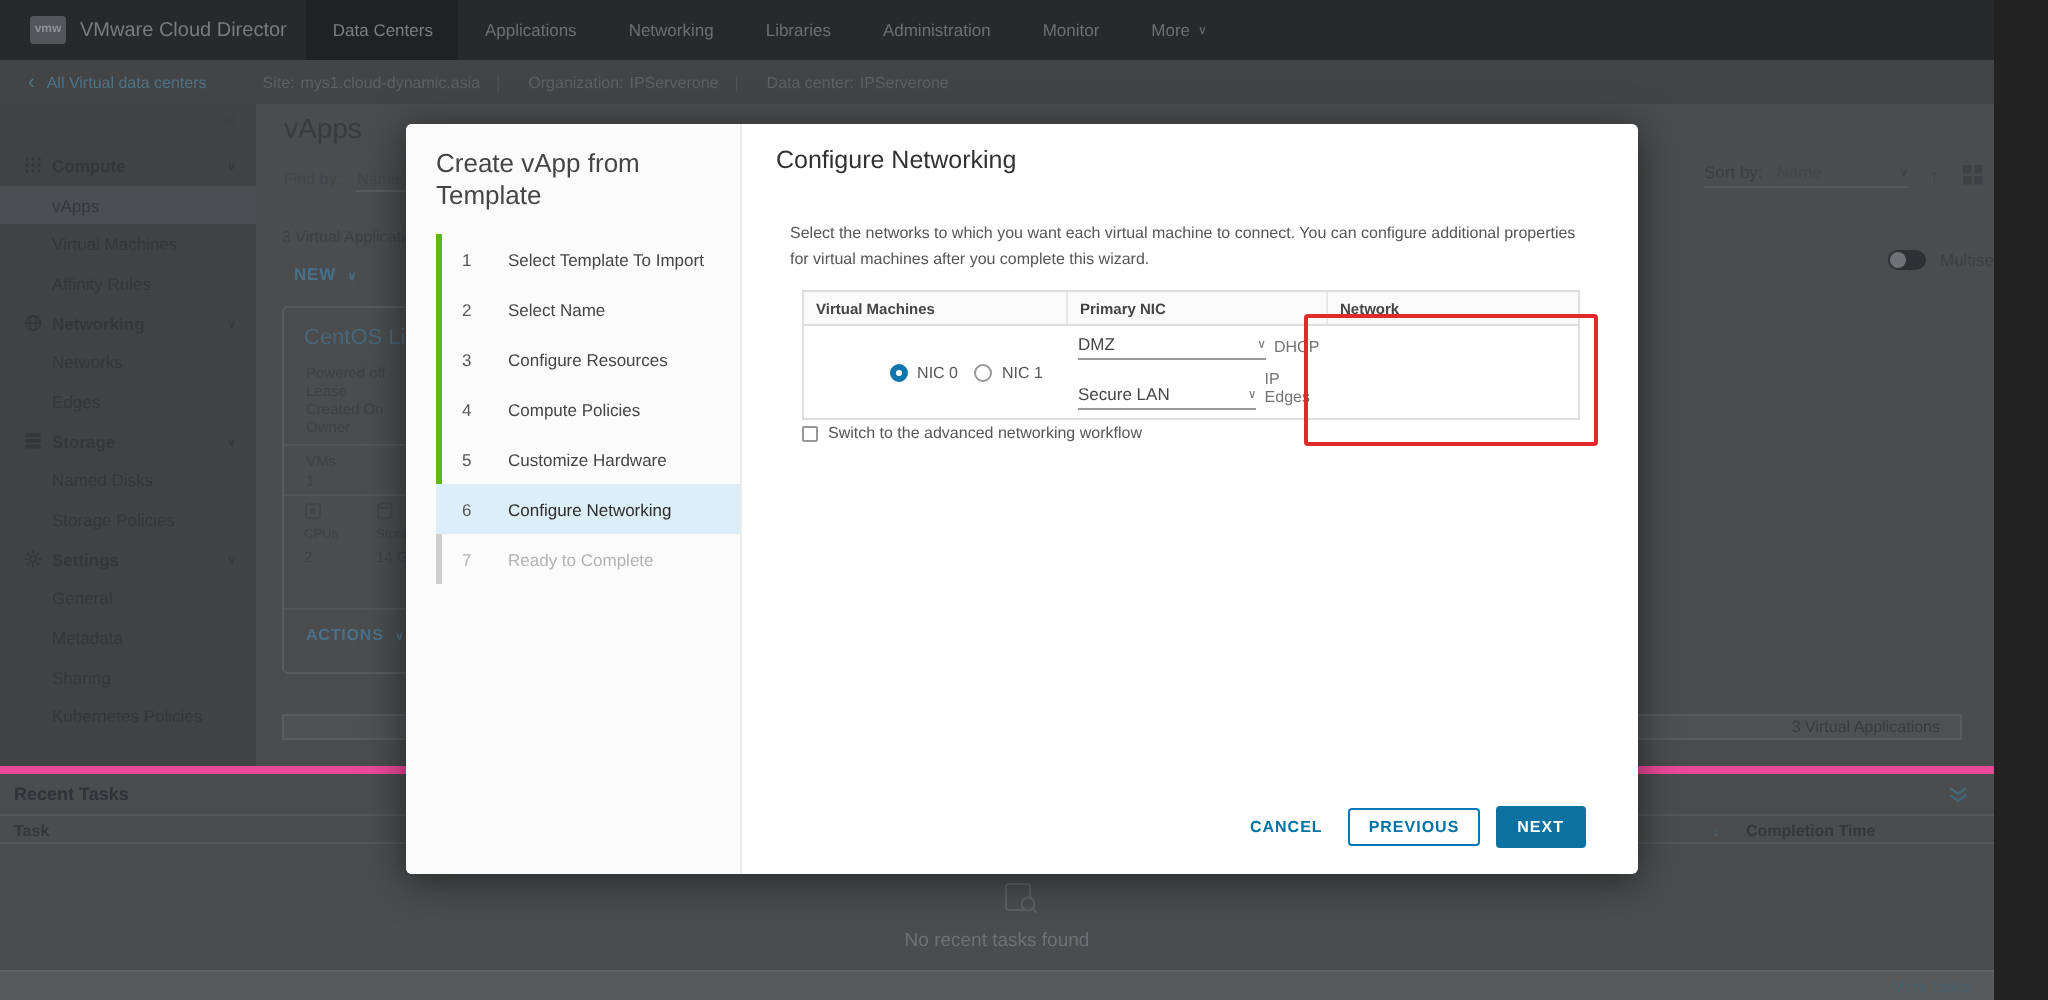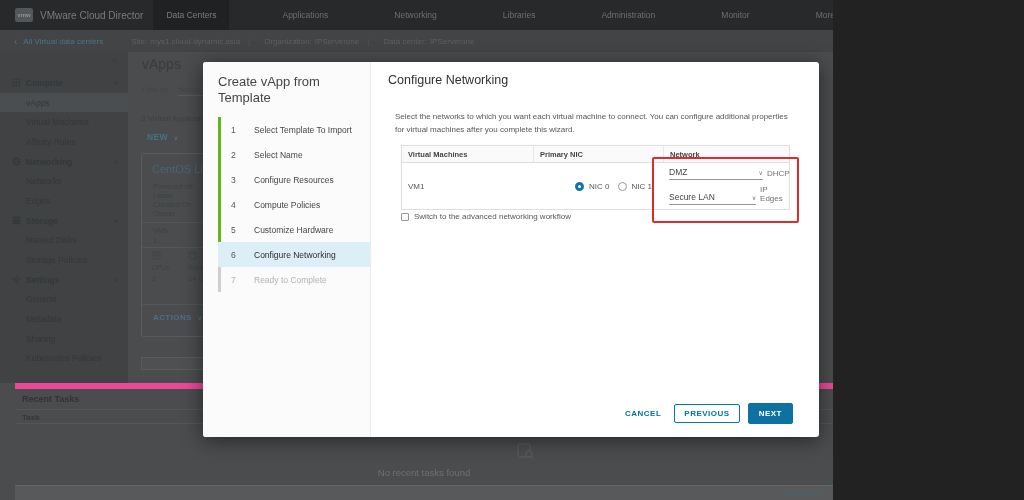--- a/index.html
+++ b/index.html
@@ -1,27 +1,27 @@
 <!DOCTYPE html>
 <html><head>
 <meta charset="utf-8">
 <style>
   * { margin:0; padding:0; box-sizing:border-box; }
   body { background:#222; }
-  .app { position:relative; width:833px; height:500px; overflow:hidden;
+  .app { position:relative; width:997px; height:500px; overflow:hidden;
          font-family:"Liberation Sans", sans-serif; background:#4a4c4d; }
 
   
   .masthead { position:absolute; top:0; left:0; right:0; height:30px; background:#28292b;
               display:flex; align-items:center; z-index:2; }
   .logo-box { width:18px; height:14px; margin-left:15px; background:#54575a; color:#8f9395;
               font-size:6px; font-weight:bold; display:flex; align-items:center; justify-content:center;
               border-radius:2px; flex:none; }
   .product { color:#787c7f; font-size:10px; margin-left:7px; white-space:nowrap; }
-  .nav { display:flex; height:100%; margin-left:10px;gap:40px; }
+  .nav { display:flex; height:100%; margin-left:10px; }
   .nav-item { display:flex; align-items:center; padding:0 13px; font-size:8.5px; color:#6b7073; white-space:nowrap; cursor:default; }
   .nav-item.active { background:#1f2122; color:#7a7f83; }
   .nav-caret { font-size:6px; margin-left:4px; }
   .mh-right { position:absolute; right:0; top:0; height:30px; display:flex; align-items:center; color:#6d7174; }
   .mh-icon { margin-right:18px; display:flex; align-items:center; }
   .q-circle { width:11px; height:11px; border:1px solid #6d7174; border-radius:50%; font-size:7px;
               display:flex; align-items:center; justify-content:center; }
   .user-block { text-align:right; margin-right:4px; }
   .user-name { font-size:9.5px; color:#7c8184; font-weight:bold; }
   .user-role { font-size:6.5px; color:#606568; }
@@ -85,21 +85,21 @@
   .pill { width:19px; height:10px; border-radius:5px; background:#2e3234; position:relative; cursor:default; }
   .pill .knob { position:absolute; left:1px; top:1px; width:8px; height:8px; border-radius:50%; background:#6f7376; }
   .multi .m-lab { margin-left:7px; font-size:8.5px; color:#3b4043; }
 
   .grid-footer { position:absolute; left:13px; right:16px; top:305px; height:13px; background:#4e5051;
                  border:1px solid #5a5b5c; display:flex; align-items:center; justify-content:flex-end;
                  padding-right:10px; font-size:8px; color:#383c3f; }
 
   
   .tasks { position:absolute; left:0; right:0; bottom:0; height:117px; background:#4a4c4d;
-           border-top:6px solid #ec4899;margin-left:15px; }
+           border-top:4px solid #ec4899; }
   .t-title { position:absolute; left:7px; top:5px; font-size:9px; font-weight:bold; color:#2f3438; }
   .t-collapse { position:absolute; right:13px; top:6px; color:#41677b; cursor:default; display:flex; }
   .t-head { position:absolute; left:0; right:0; top:20px; height:15px; border-top:1px solid #545657;
             border-bottom:1px solid #545657; font-size:8px; font-weight:bold; color:#34383c; }
   .t-task { position:absolute; left:7px; top:3px; }
   .t-comp { position:absolute; left:856px; top:3px; display:flex; align-items:center; }
   .t-comp .arr { color:#3c6678; margin-right:13px; font-weight:normal; }
   .empty-icon { position:absolute; left:501px; top:54px; color:#5d6163; }
   .empty-text { position:absolute; left:0; right:0; top:78px; text-align:center; font-size:9.5px; color:#6d7175; }
   .t-footer { position:absolute; left:0; right:0; bottom:0; height:15px; background:#58595a;
@@ -418,21 +418,20 @@
       <div class="wiz-heading">Configure Networking</div>
       <div class="wiz-desc">Select the networks to which you want each virtual machine to connect. You can configure additional properties for virtual machines after you complete this wizard.</div>
 
       <div class="net-table">
         <div class="nt-head">
           <div>Virtual Machines</div>
           <div>Primary NIC</div>
           <div>Network</div>
         </div>
         <div class="nt-body">
-          <div class="vm-cell">VM1</div>
           <div class="nic-cell">
             <span class="nic-opt">
               <span class="radio on"></span>
               <span class="nl">NIC 0</span>
             </span>
             <span class="nic-opt">
               <span class="radio"></span>
               <span class="nl">NIC 1</span>
             </span>
           </div>

